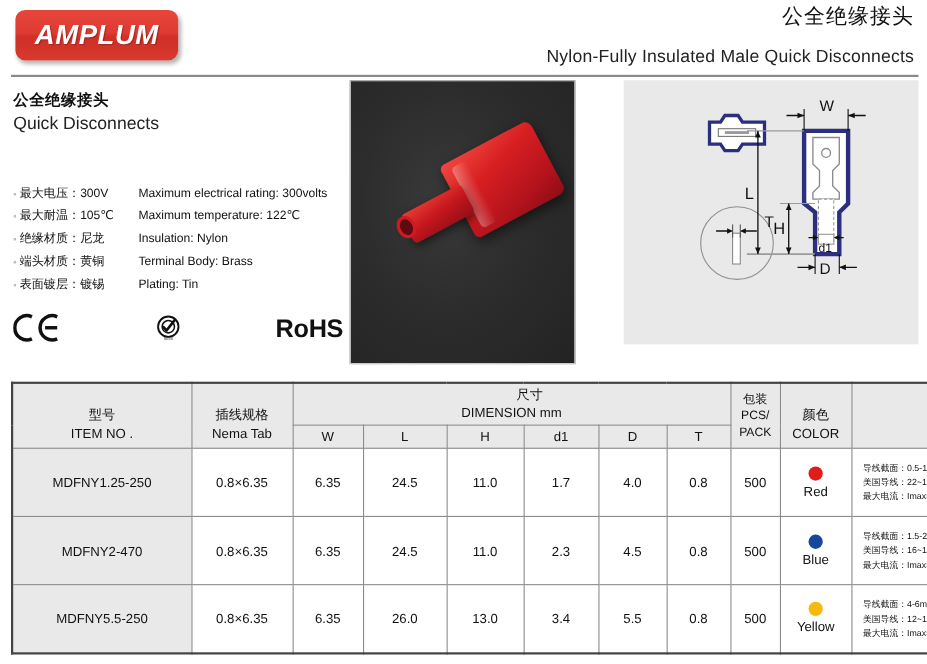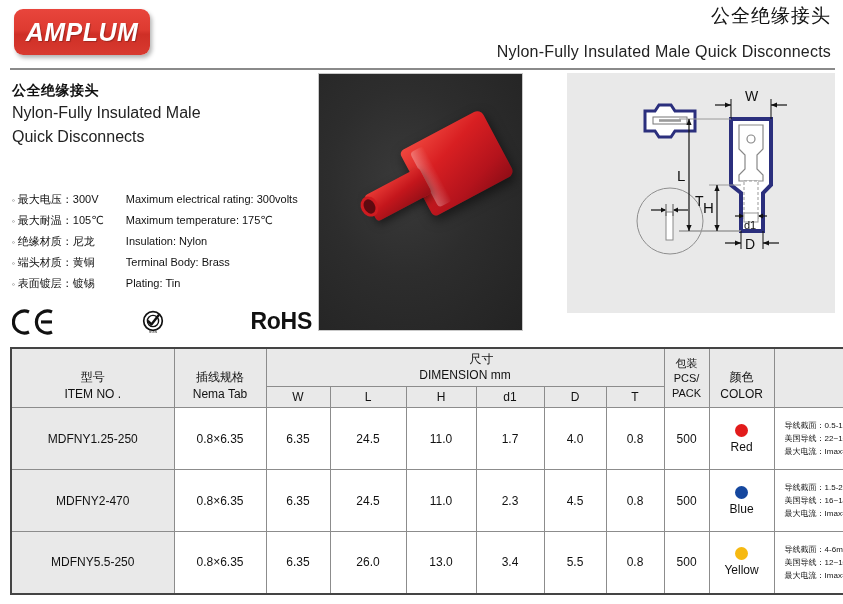--- a/index.html
+++ b/index.html
@@ -15,21 +15,21 @@
 
   
   .header {
     position: relative;
     height: 70px;
     padding: 0 8px;
   }
   .logo-box {
     position: absolute;
     left: 14px; top: 9px;
-    width: 136px; height: 46px;
+    width: 148px; height: 46px;
     border-radius: 9px;
     background: linear-gradient(180deg,#e8453c 0%, #de3b31 45%, #cf2f26 55%, #d83a30 100%);
     box-shadow: 2px 3px 4px rgba(0,0,0,0.30);
     display: flex; align-items: center; justify-content: center;
   }
   .logo-text {
     color: #ffffff;
     font-style: italic;
     font-weight: bold;
     font-size: 25px;
@@ -256,33 +256,32 @@
     <div class="header-cn">公全绝缘接头</div>
     <div class="header-en">Nylon-Fully Insulated Male Quick Disconnects</div>
   </div>
   <div class="header-rule"></div>
 </div>
 
 <div class="middle">
 
   <div class="spec-col">
     <div class="spec-title-cn">公全绝缘接头</div>
-    <div class="spec-title-en">Nylon-Fully Insulated Male</div>
     <div class="spec-title-en">Quick Disconnects</div>
 
     <div class="spec-list">
       <div class="spec-row">
         <span class="spec-bullet">◦</span>
         <span class="spec-cn">最大电压：300V</span>
         <span class="spec-en">Maximum electrical rating: 300volts</span>
       </div>
       <div class="spec-row">
         <span class="spec-bullet">◦</span>
         <span class="spec-cn">最大耐温：105℃</span>
-        <span class="spec-en">Maximum temperature: 175℃</span>
+        <span class="spec-en">Maximum temperature: 122℃</span>
       </div>
       <div class="spec-row">
         <span class="spec-bullet">◦</span>
         <span class="spec-cn">绝缘材质：尼龙</span>
         <span class="spec-en">Insulation: Nylon</span>
       </div>
       <div class="spec-row">
         <span class="spec-bullet">◦</span>
         <span class="spec-cn">端头材质：黄铜</span>
         <span class="spec-en">Terminal Body: Brass</span>

